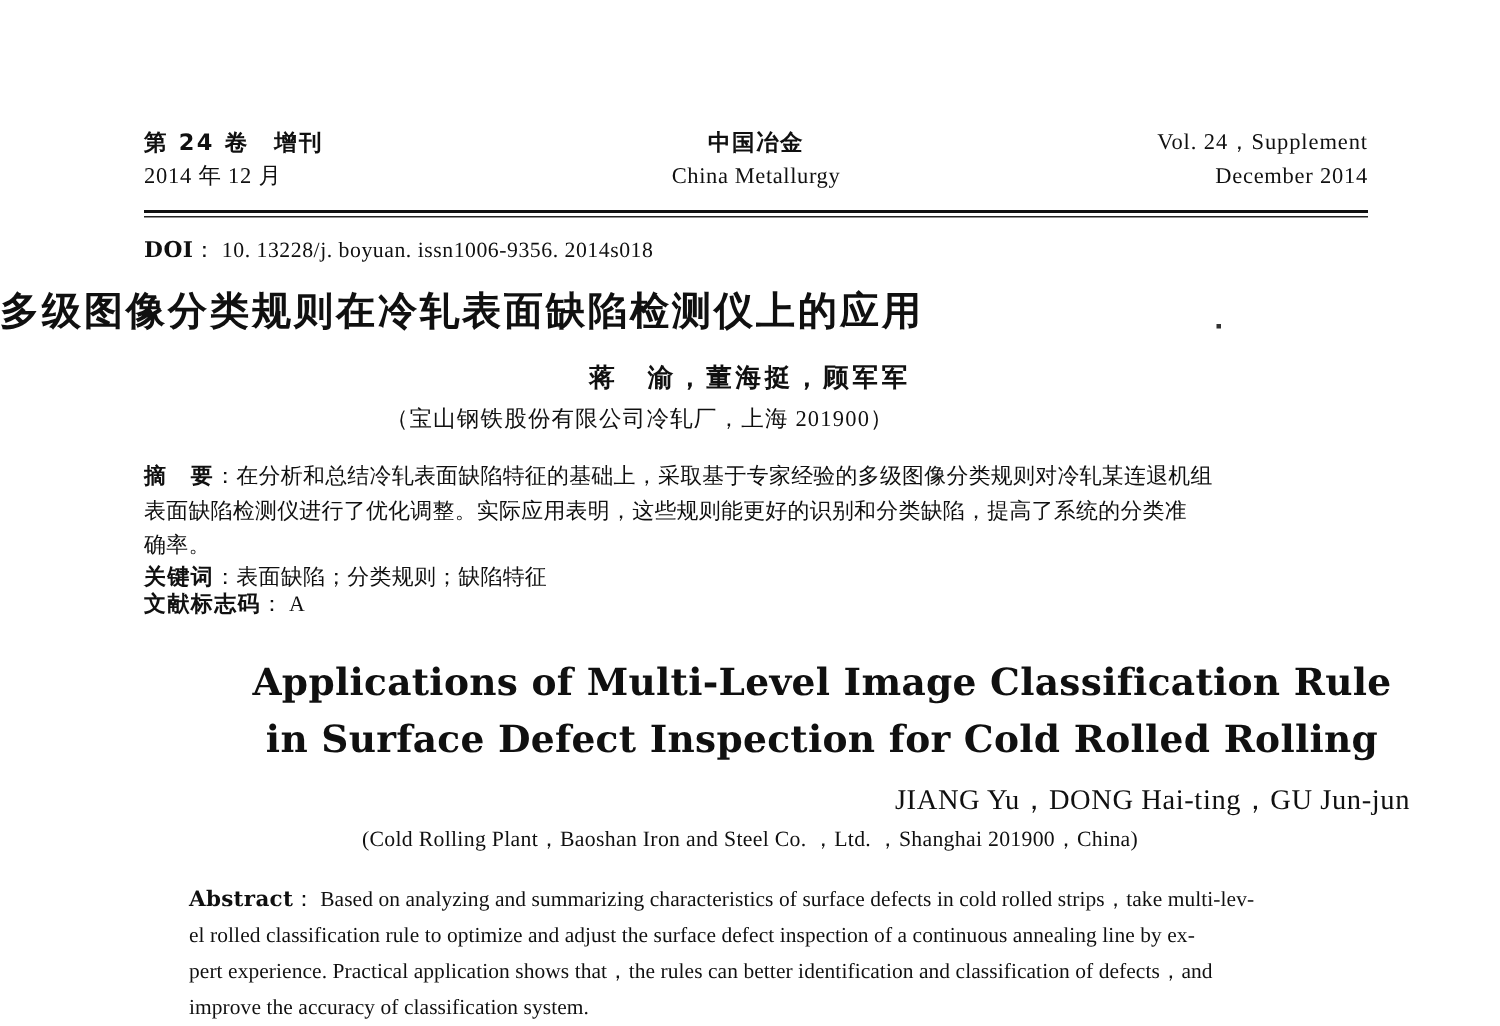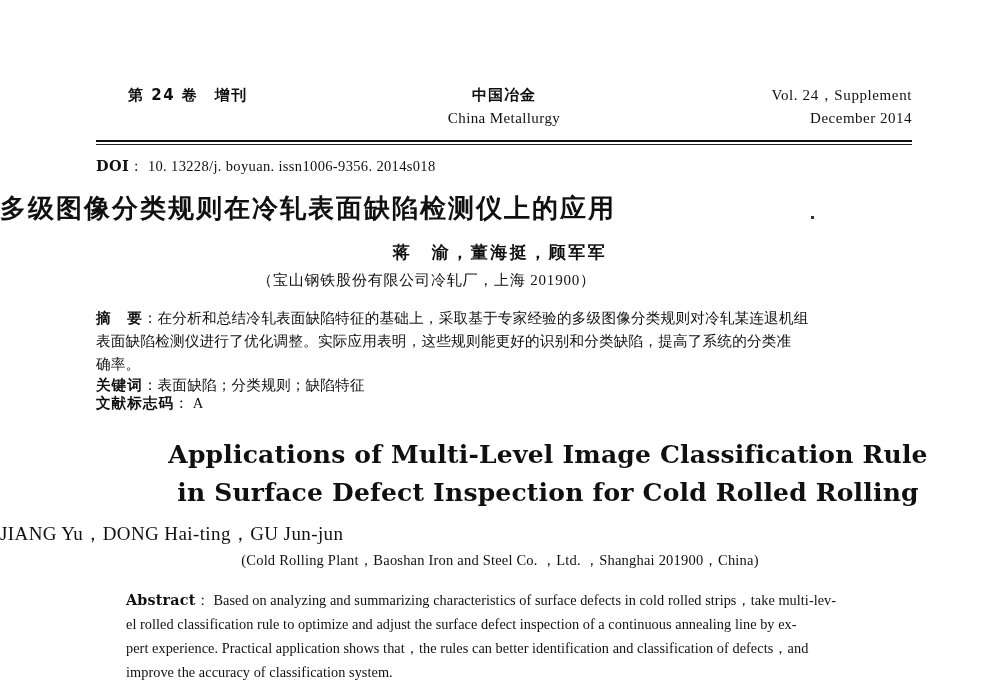--- a/index.html
+++ b/index.html
@@ -29,21 +29,21 @@
     position: absolute;
     left: 96px;
     top: 84px;
     width: 816px;
     height: 54px;
   }
   .rh-col {
     position: absolute;
     top: 0;
   }
-  .rh-left  { left: 0; text-align: left; margin-left: 32px; }
+  .rh-left  { left: 0; text-align: left; }
   .rh-mid   { left: 50%; transform: translateX(-50%); text-align: center; }
   .rh-right { right: 0; text-align: right; }
 
   .rh-line1 {
     font-size: 15px;
     line-height: 22px;
     letter-spacing: 0.6px;
     white-space: nowrap;
   }
   .rh-line2 {
@@ -190,21 +190,21 @@
     letter-spacing: 0.2px;
     white-space: nowrap;
   }
 
   
   .en-authors {
     position: absolute;
     left: 0;
     top: 520px;
     width: 940px;
-    text-align: left;
+    text-align: right;
     font-size: 19px;
     line-height: 27px;
     letter-spacing: 0.4px;
     white-space: nowrap;
   }
   .en-affil {
     position: absolute;
     left: 0;
     top: 549px;
     width: 1000px;
@@ -235,20 +235,21 @@
   }
 </style>
 </head>
 <body>
 
 <div class="page">
 
   <div class="runhead">
     <div class="rh-col rh-left">
       <div class="rh-line1">第 24 卷　增刊</div>
+      <div class="rh-line2">2014 年 12 月</div>
     </div>
     <div class="rh-col rh-mid">
       <div class="rh-line1">中国冶金</div>
       <div class="rh-line2">China Metallurgy</div>
     </div>
     <div class="rh-col rh-right">
       <div class="rh-line1">Vol. 24，Supplement</div>
       <div class="rh-line2">December 2014</div>
     </div>
   </div>

